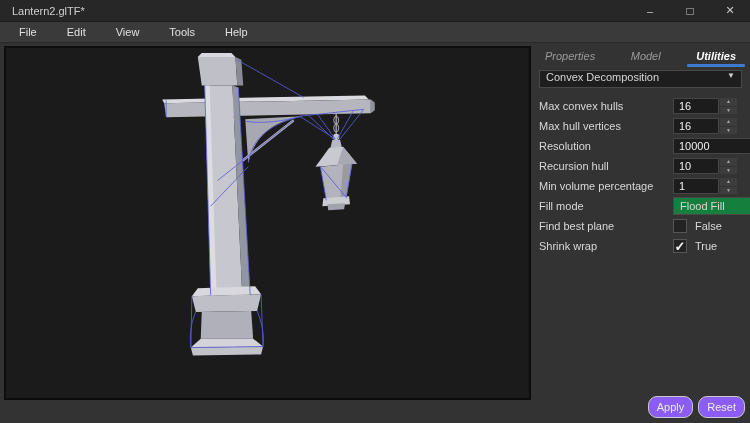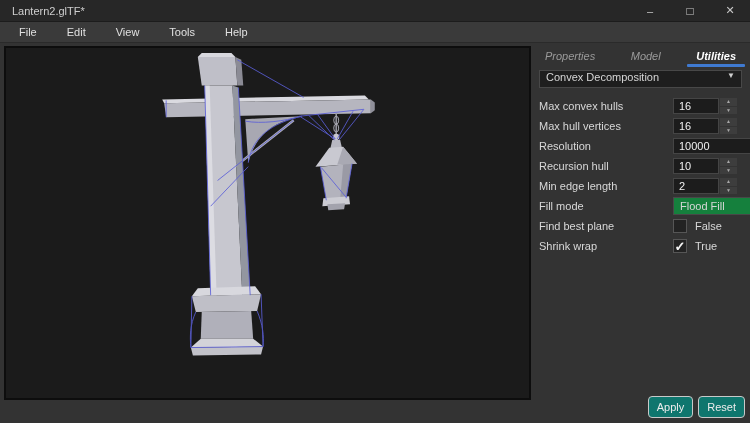--- a/index.html
+++ b/index.html
@@ -71,22 +71,22 @@
   }
   .select-small .caret { margin-left:auto; font-size:8px; color:#cfcfcf; }
   .checkbox {
     width:14px; height:14px; background:#232323; border:1px solid #565656;
     display:flex; align-items:center; justify-content:center;
   }
   .checkbox .check { color:#f4f4f4; font-size:13px; font-weight:bold; line-height:1; }
   .cb-label { margin-left:8px; color:#d8d8d8; }
   .panel-buttons { position:absolute; right:5px; bottom:5px; display:flex; gap:5px; }
   .btn {
-    min-width:40px; height:22px; background:#0f766e; border:1px solid #c9c9c9;
-    border-radius:4px; color:#ececec; font-size:11px; padding:0 8px;
+    min-width:40px; height:22px; background:#8b5cf6; border:1px solid #c9c9c9;
+    border-radius:9px; color:#ececec; font-size:11px; padding:0 8px;
     display:flex; align-items:center; justify-content:center;
   }
 </style>
 </head>
 <body>
 
 <div class="titlebar">
   <span class="title">Lantern2.glTF*</span>
   <div class="win-controls">
     <span class="win-btn">–</span>
@@ -215,31 +215,31 @@
       <span class="lbl">Recursion hull</span>
       <span class="ctl">
         <input class="num" value="10" style="">
         <span class="spin">
           <span>▲</span>
           <span>▼</span>
         </span>
       </span>
     </div>
 
-
-    <div class="row">
-      <span class="lbl">Min edge length</span>
-      <span class="ctl">
-        <input class="num" value="2" style="">
-        <span class="spin">
-          <span>▲</span>
-          <span>▼</span>
-        </span>
-      </span>
-    </div>
+    <div class="row">
+      <span class="lbl">Min volume percentage</span>
+      <span class="ctl">
+        <input class="num" value="1" style="">
+        <span class="spin">
+          <span>▲</span>
+          <span>▼</span>
+        </span>
+      </span>
+    </div>
+
 
     <div class="row">
       <span class="lbl">Fill mode</span>
       <span class="ctl">
         <span class="select-small">
           <span>Flood Fill</span>
           <span class="caret">▼</span>
         </span>
       </span>
     </div>

